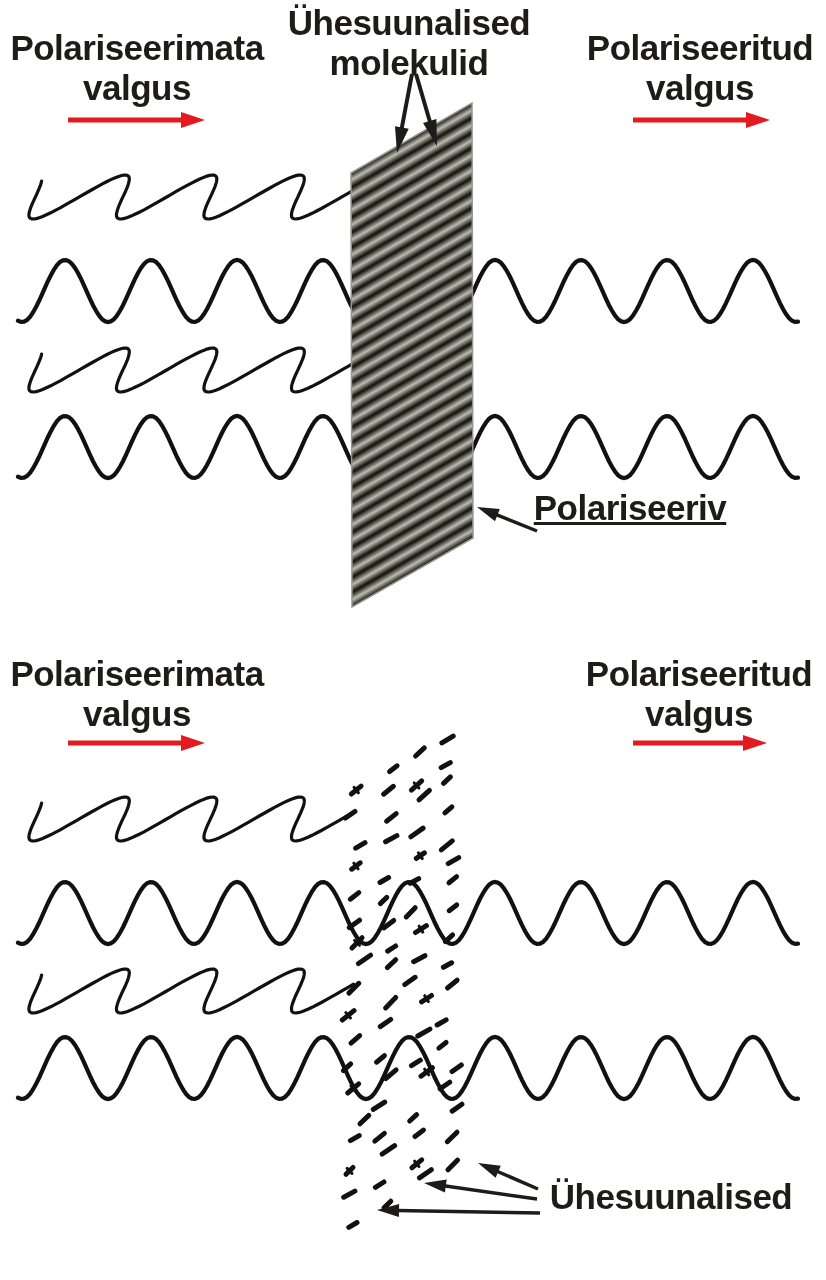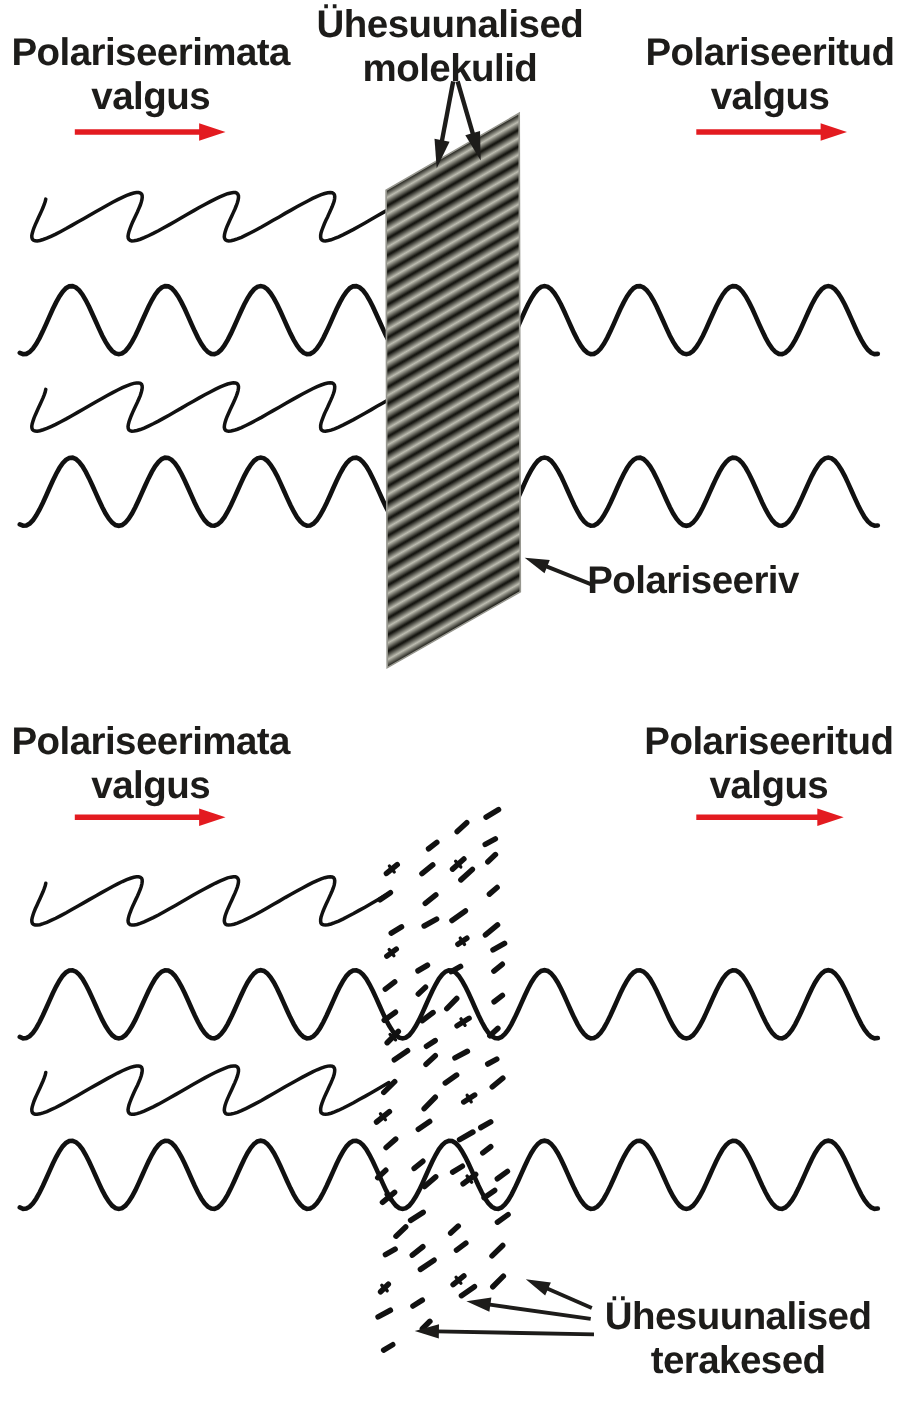--- a/index.html
+++ b/index.html
@@ -170,30 +170,29 @@
     <span>valgus</span>
   </div>
   <div class="lbl" style="left:409px;top:3px;">
     <span>Ühesuunalised</span>
     <span>molekulid</span>
   </div>
   <div class="lbl" style="left:700px;top:28px;">
     <span>Polariseeritud</span>
     <span>valgus</span>
   </div>
-  <div class="lbl" style="left:630px;top:508px;">
+  <div class="lbl" style="left:630px;top:488px;text-decoration:underline;">
     <span>Polariseeriv</span>
   </div>
 
   <div class="lbl" style="left:137px;top:654px;">
     <span>Polariseerimata</span>
     <span>valgus</span>
   </div>
   <div class="lbl" style="left:699px;top:654px;">
     <span>Polariseeritud</span>
     <span>valgus</span>
   </div>
   <div class="lbl" style="left:671px;top:1177px;">
     <span>Ühesuunalised</span>
-    <span>terakesed</span>
   </div>
 
 </div>
 
 </body></html>

